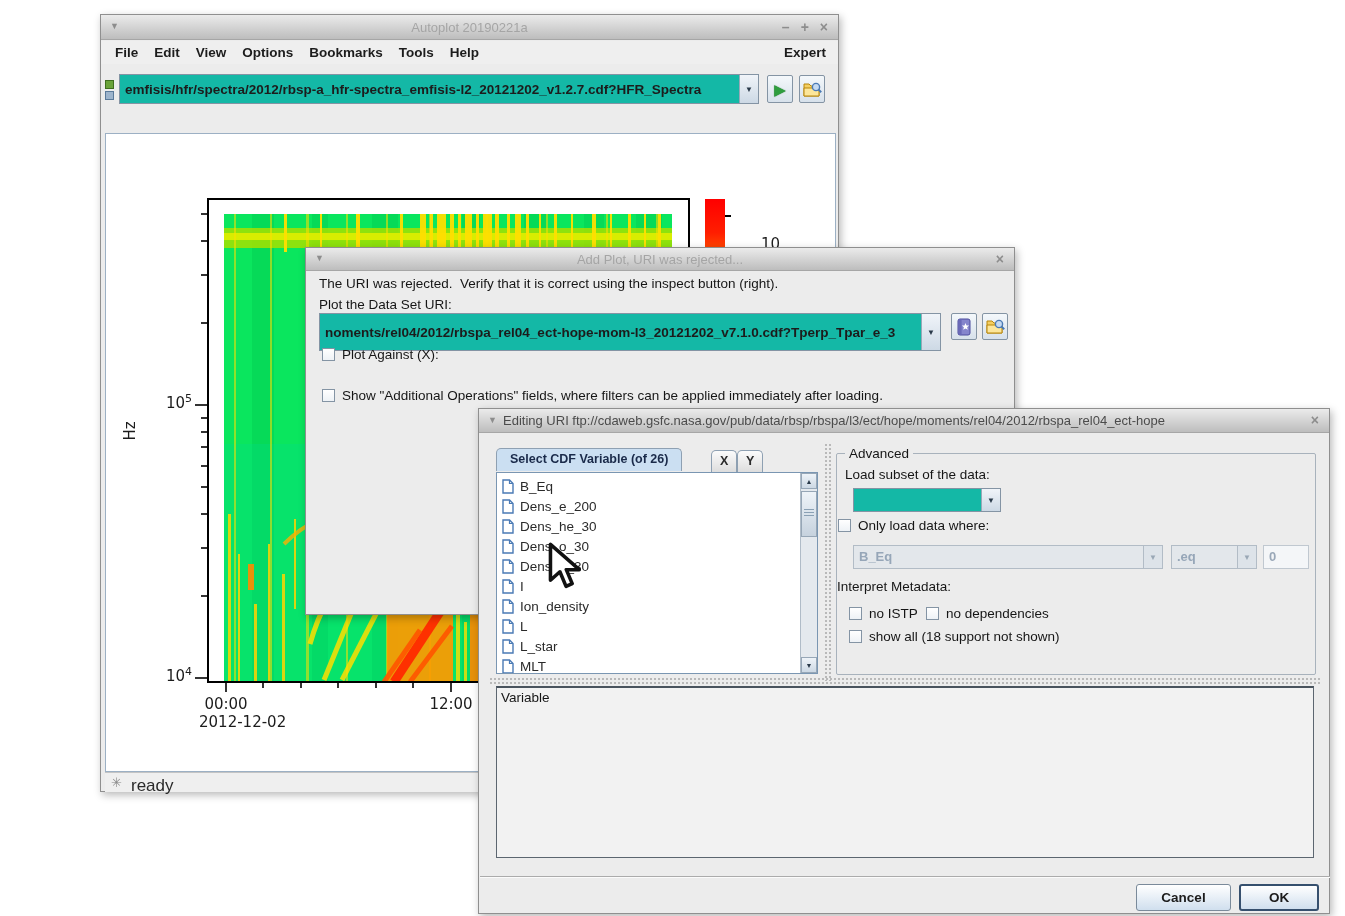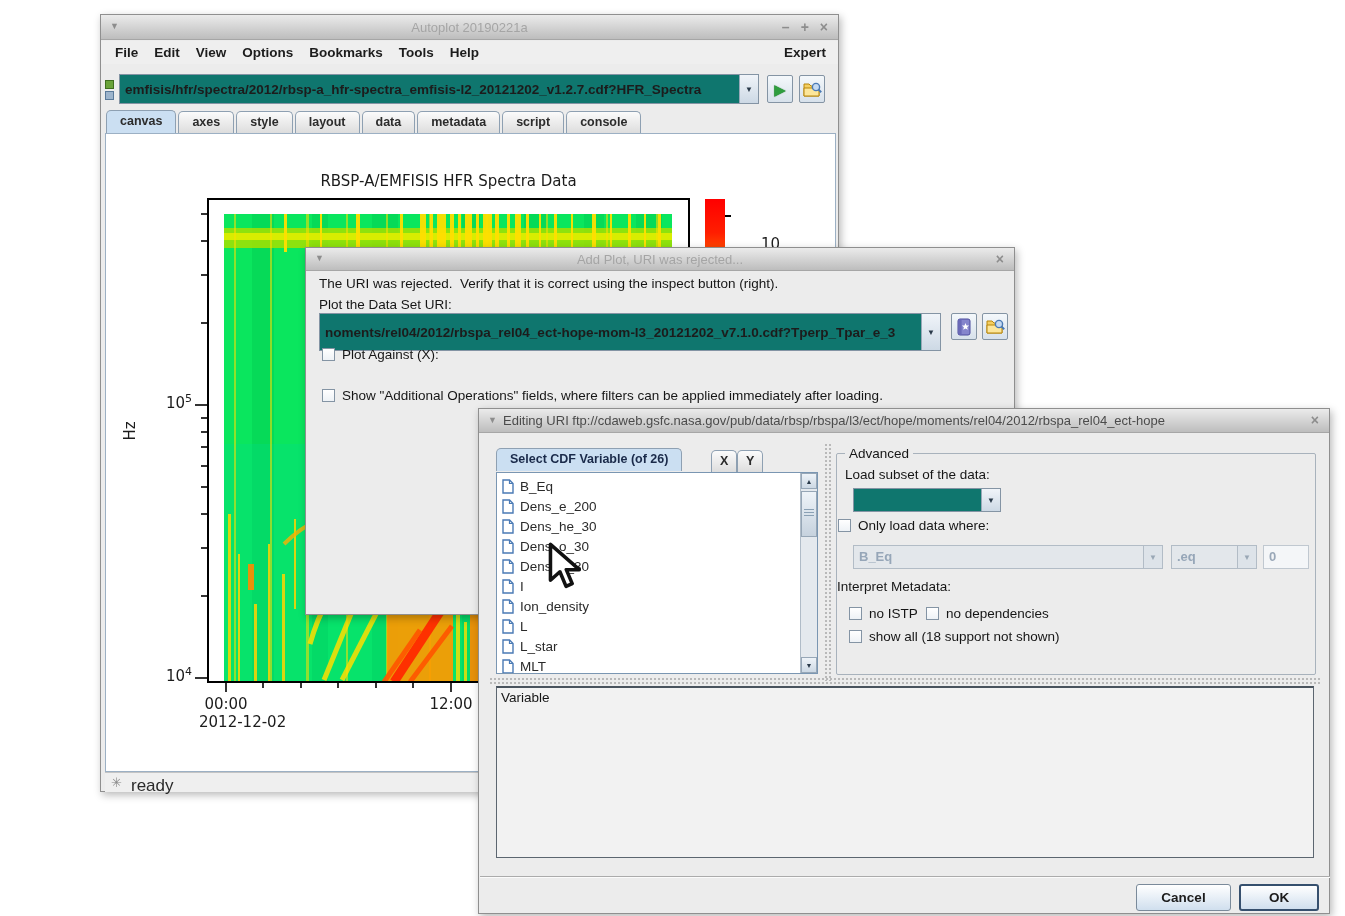--- a/index.html
+++ b/index.html
@@ -14,21 +14,21 @@
 .tb-title{flex:1;text-align:center;font-weight:normal;font-size:13px;color:#a5a5a5;
   white-space:nowrap;overflow:hidden}
 .tb-title.dark{color:#4b4b4b;text-align:left;padding-left:24px;padding-right:28px}
 .tb-ctrl{position:absolute;top:3px;right:10px;display:flex;gap:11px;font-size:14px;
   color:#8d8d8d;font-weight:bold;line-height:18px}
 .tb-ctrl span{cursor:pointer}
 .menu{position:absolute;left:0;right:0;top:26px;height:23px;display:flex;align-items:center;
   padding:0 6px;background:#efefef}
 .menu .mi{font-weight:bold;font-size:13.5px;color:#1c1c1c;padding:2px 8px;cursor:default}
 .menu .expert{margin-left:auto;font-weight:bold;font-size:13.5px;color:#1c1c1c;padding-right:6px}
-.combo{position:absolute;display:flex;background:#0f766e;border:1px solid #8494a4}
+.combo{position:absolute;display:flex;background:#14b8a6;border:1px solid #8494a4}
 .combo input{flex:1;border:none;outline:none;background:transparent;font-family:"Liberation Sans",sans-serif;
   font-weight:bold;font-size:13.5px;color:#1c1c1c;padding:0 5px;min-width:0}
 .combo .val{flex:1;font-size:13px;font-weight:bold;color:#1c1c1c;padding:3px 5px;white-space:nowrap;overflow:hidden}
 .combo .arr{width:19px;background:linear-gradient(#f0f4f9,#cdd9e5);border-left:1px solid #98a8b8;
   display:flex;align-items:center;justify-content:center;font-size:8px;color:#2a3a4a;cursor:pointer}
 .combo.dis{background:#e3e7eb;border-color:#b2bcc6}
 .combo.dis .val{color:#96a6b8}
 .combo.dis .arr{background:#dde3e9;color:#9aa8b6;border-left-color:#b2bcc6}
 .toolbtn{position:absolute;background:linear-gradient(#f4f8fb,#d7e1eb);border:1px solid #8494a4;
   border-radius:2px;display:flex;align-items:center;justify-content:center;cursor:pointer}
@@ -87,33 +87,22 @@
     </div>
     <div class="toolbtn" style="left:698px;top:60px;width:26px;height:28px">
       <svg width="19" height="17" viewBox="0 0 19 17">
         <path d="M1,3 l5,0 2,2 8,0 0,10 -15,0 z" fill="#f4cf62" stroke="#b8860b"></path>
         <path d="M1,7 l15,0 0,8 -15,0 z" fill="#fce69a" stroke="#b8860b"></path>
         <circle cx="13" cy="6" r="3.6" fill="#c4daf2" stroke="#4a7ab5" stroke-width="1.4"></circle>
         <line x1="15.6" y1="8.6" x2="18.2" y2="11.2" stroke="#4a7ab5" stroke-width="2"></line>
       </svg>
     </div>
 
-    <div class="tabs" style="left:5px;top:95px;height:23px">
-      <span class="tab sel">canvas</span>
-      <span class="tab">axes</span>
-      <span class="tab">style</span>
-      <span class="tab">layout</span>
-      <span class="tab">data</span>
-      <span class="tab">metadata</span>
-      <span class="tab">script</span>
-      <span class="tab">console</span>
-    </div>
 
     <div style="position:absolute;left:4px;top:118px;width:731px;height:639px;background:#fff;border:1px solid #9cb0c4">
-      <div class="plotfont" style="position:absolute;left:101px;top:38px;width:483px;text-align:center;font-size:15px">RBSP-A/EMFISIS  HFR Spectra Data</div>
 
       <svg width="448" height="468" viewBox="0 0 448 468" preserveAspectRatio="none" style="position:absolute;left:118px;top:80px">
         <rect width="448" height="468" fill="#0ae65e"></rect>
         <g fill="#00c24e" opacity="0.32">
           <rect x="28" width="22" height="468"></rect>
             <rect x="88" width="16" height="468"></rect>
           <rect x="148" width="26" height="468"></rect>
             <rect x="238" width="18" height="468"></rect>
           <rect x="300" width="24" height="468"></rect>
             <rect x="360" width="20" height="468"></rect>

